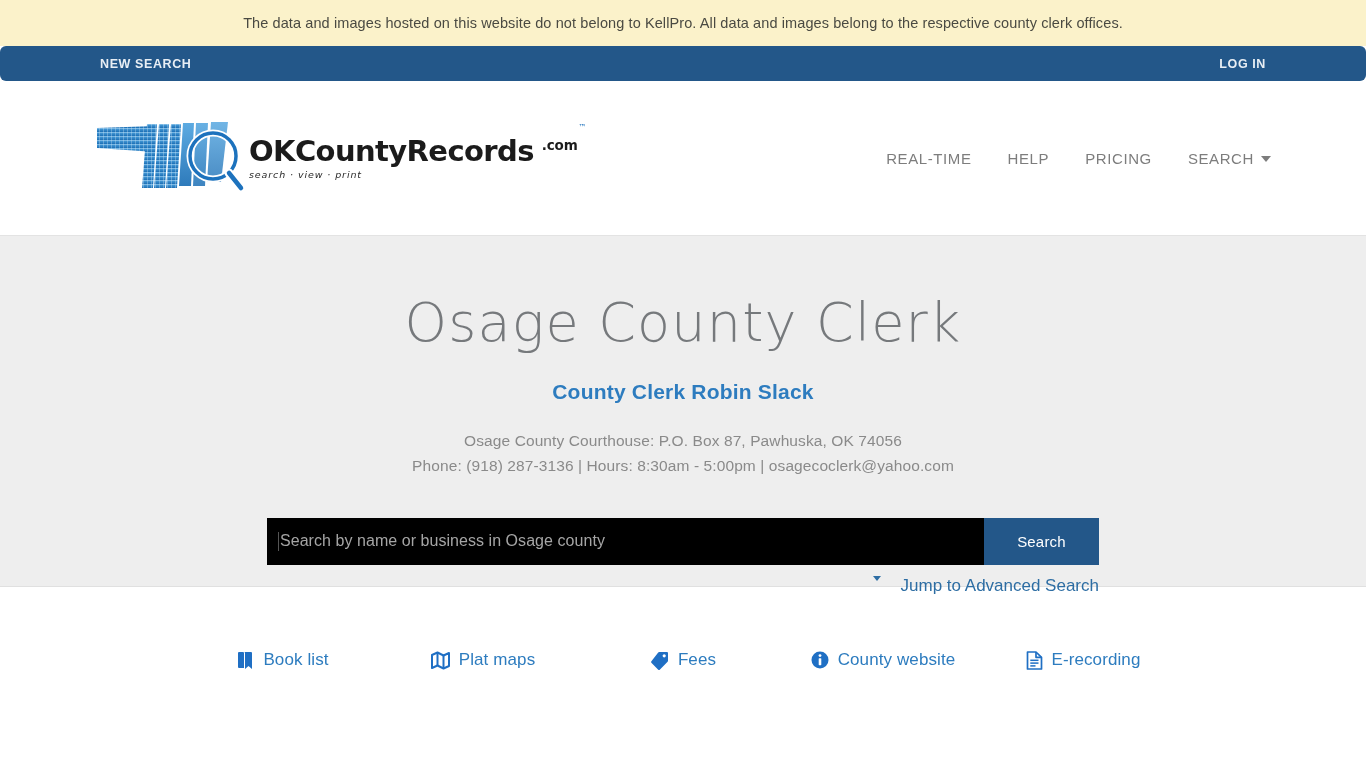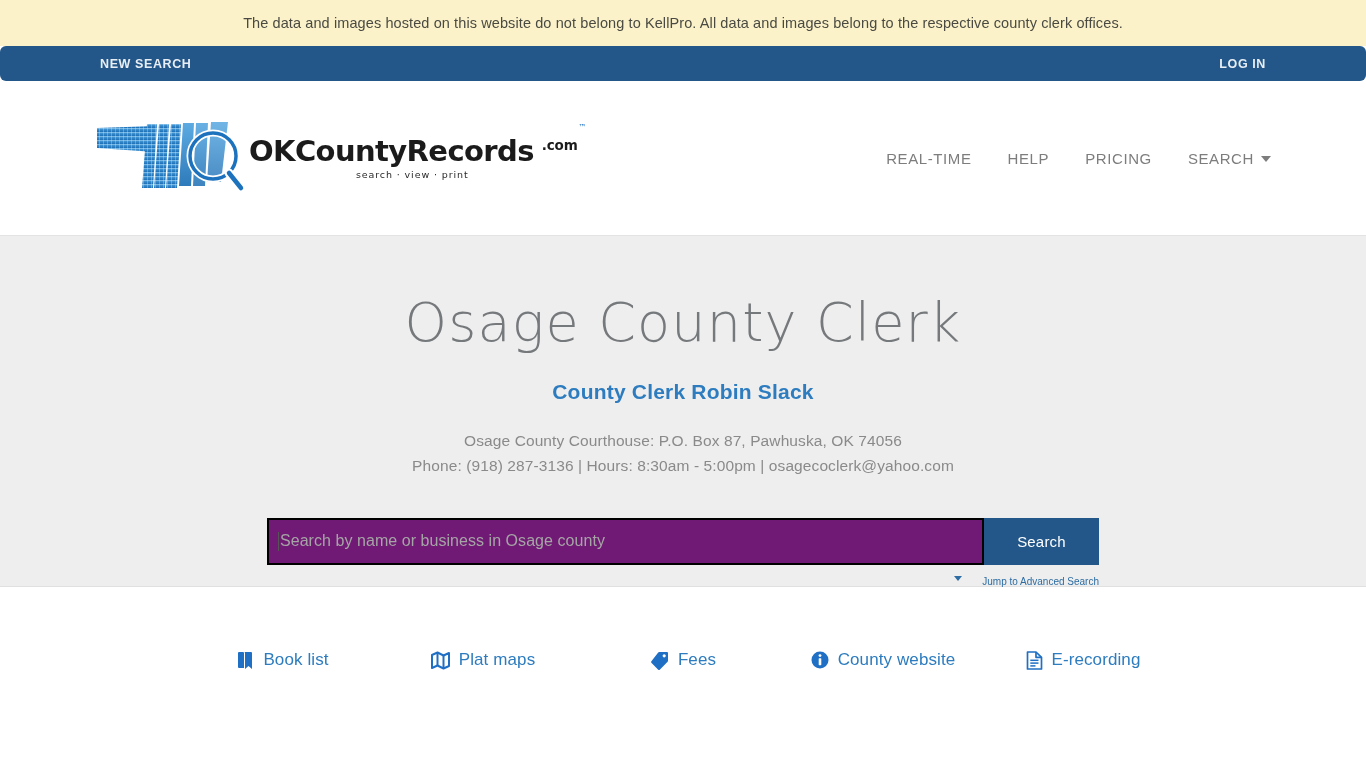--- a/index.html
+++ b/index.html
@@ -87,23 +87,24 @@
     font-weight: bold;
     color: #1b1b1b;
     letter-spacing: -0.2px;
     margin-left: 8px;
   }
   .wordmark-tagline {
     font-family: "DejaVu Sans", sans-serif;
     font-size: 9.5px;
     color: #2a2a2a;
     letter-spacing: 0.9px;
-    text-align: center;
+    text-align: left;
     margin-top: 3px;
     padding-right: 2px;
+    font-style: italic;
   }
   .tm-mark {
     position: absolute;
     top: -14px;
     right: -9px;
     font-size: 8px;
     color: #1d72bd;
     font-family: "DejaVu Sans", sans-serif;
   }
 
@@ -170,21 +171,21 @@
   
   .search-wrap {
     width: 832px;
     margin: 39px auto 0 auto;
     display: flex;
     align-items: stretch;
     height: 47px;
   }
   .search-field {
     flex: 1;
-    background: #701a75;
+    background: #000000;
     border: 2px solid #000000;
     box-sizing: border-box;
     display: flex;
     align-items: center;
     padding: 0 8px 0 9px;
   }
   .caret-bar {
     width: 1px;
     height: 19px;
     background: #555;
@@ -207,21 +208,21 @@
     letter-spacing: 0.2px;
   }
   .advanced-row {
     width: 832px;
     margin: 11px auto 0 auto;
     display: flex;
     justify-content: flex-end;
   }
   .advanced-link {
     color: #2d6da3;
-    font-size: 10px;
+    font-size: 17px;
     text-decoration: none;
     display: inline-flex;
     gap: 20px;
   }
   .caret-down-sm {
     width: 0; height: 0;
     border-left: 4px solid transparent;
     border-right: 4px solid transparent;
     border-top: 5px solid #2d6da3;
     display: inline-block;

